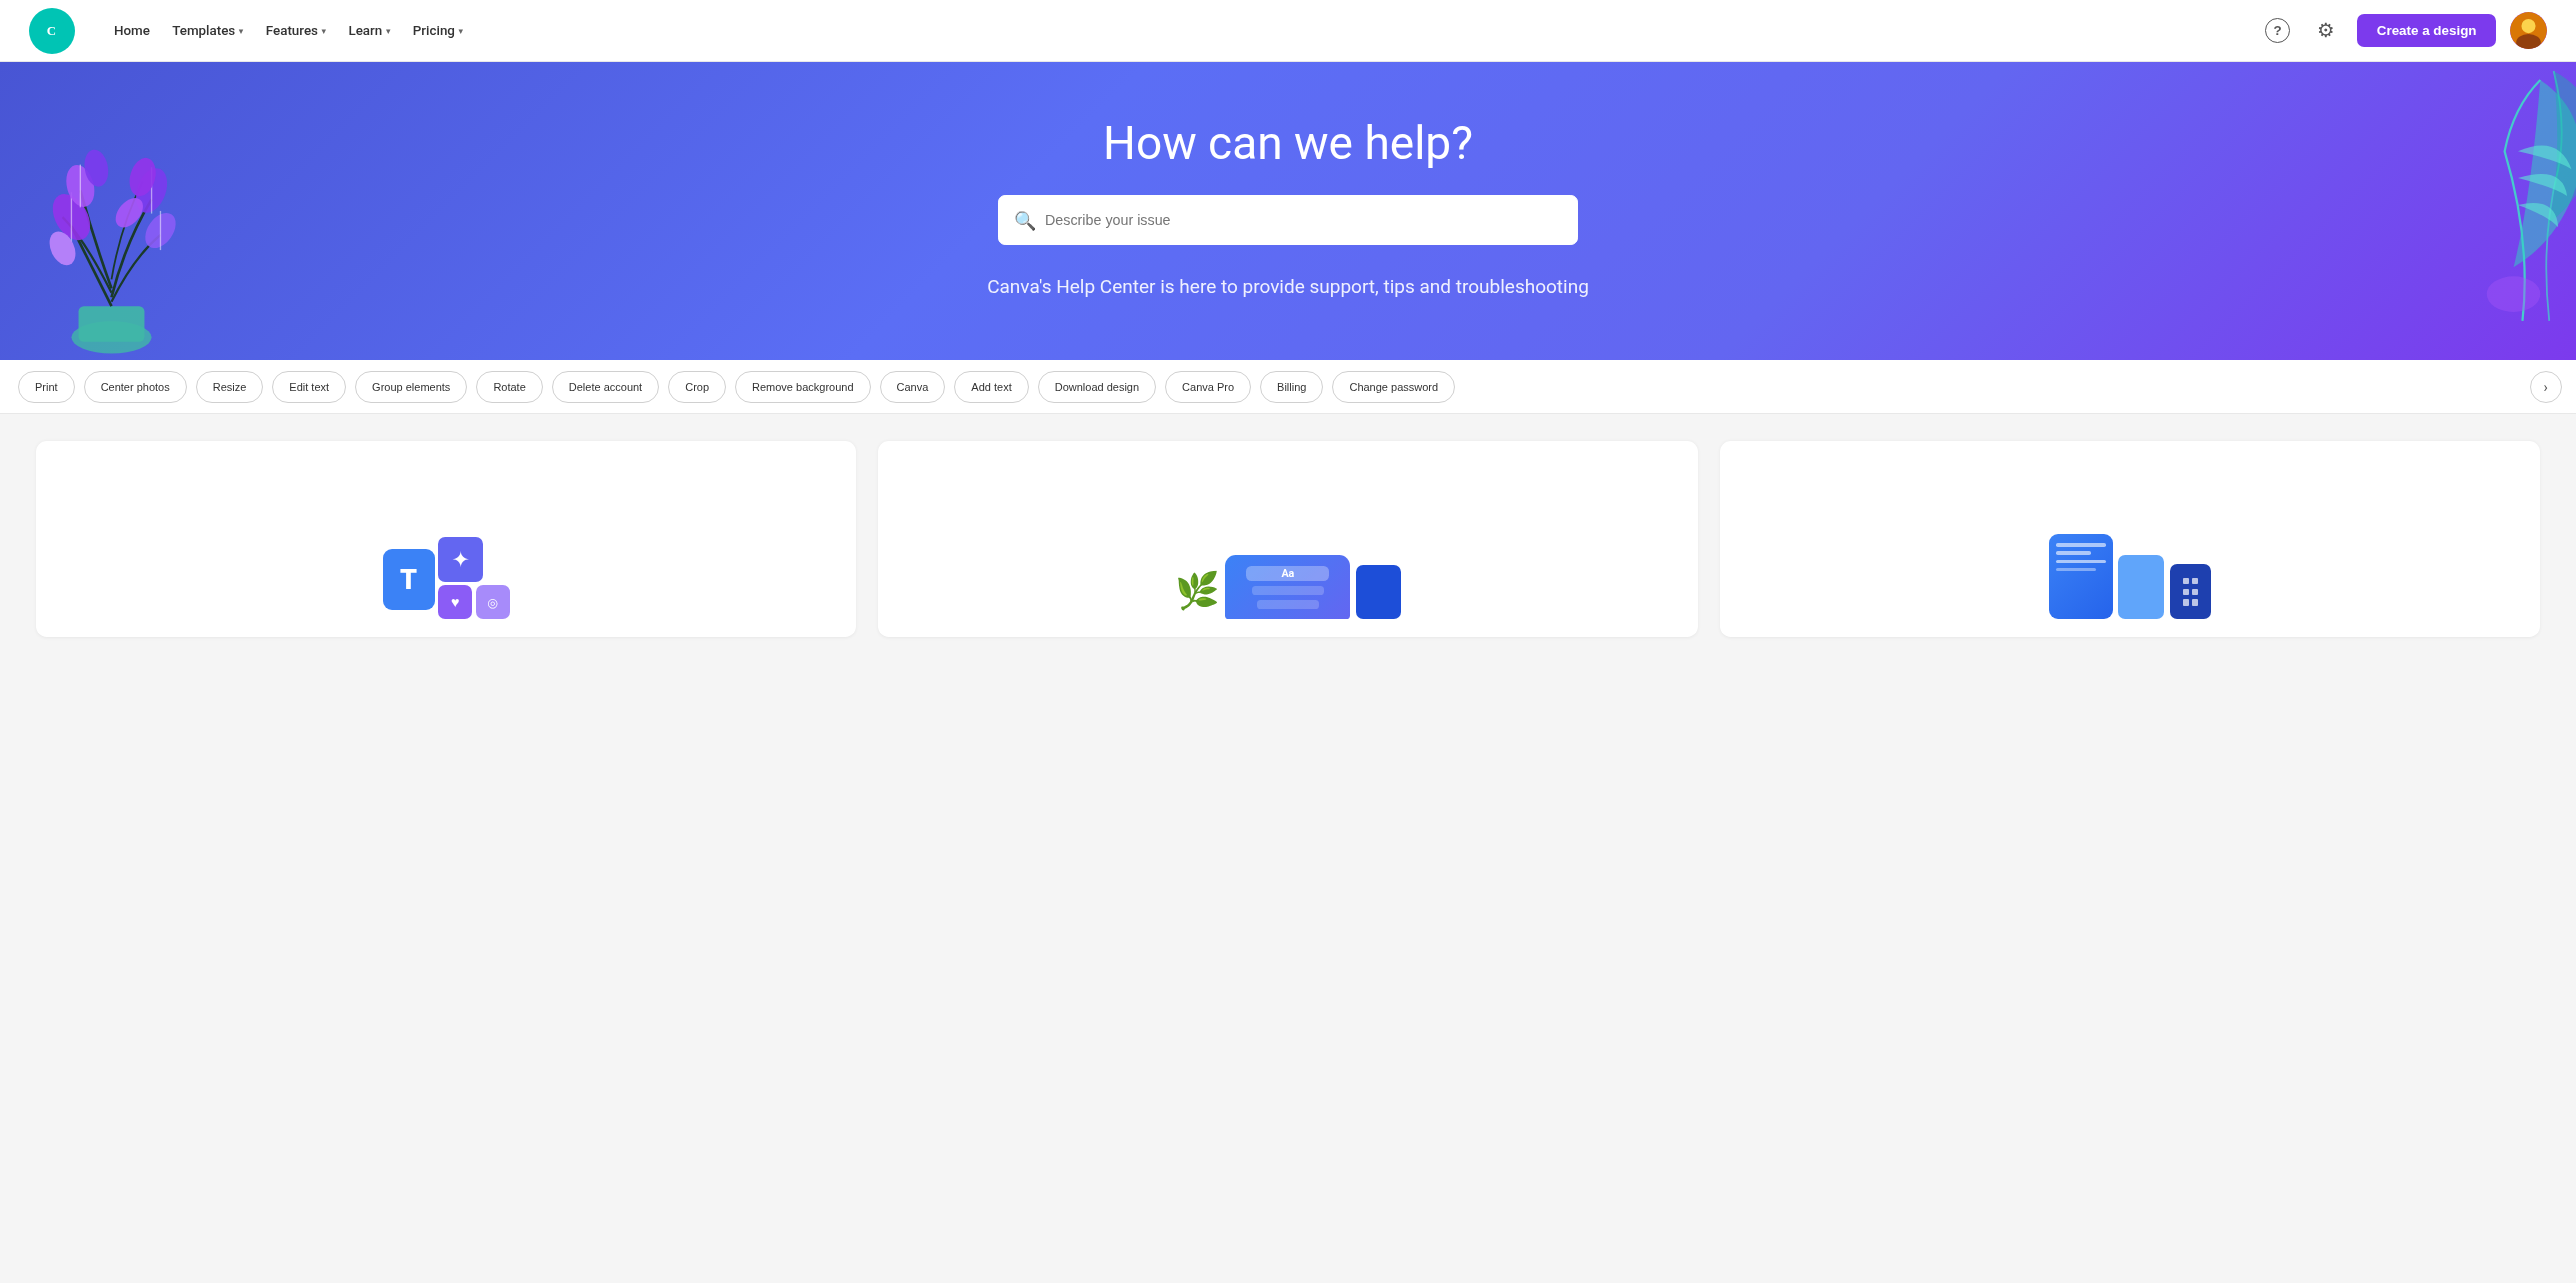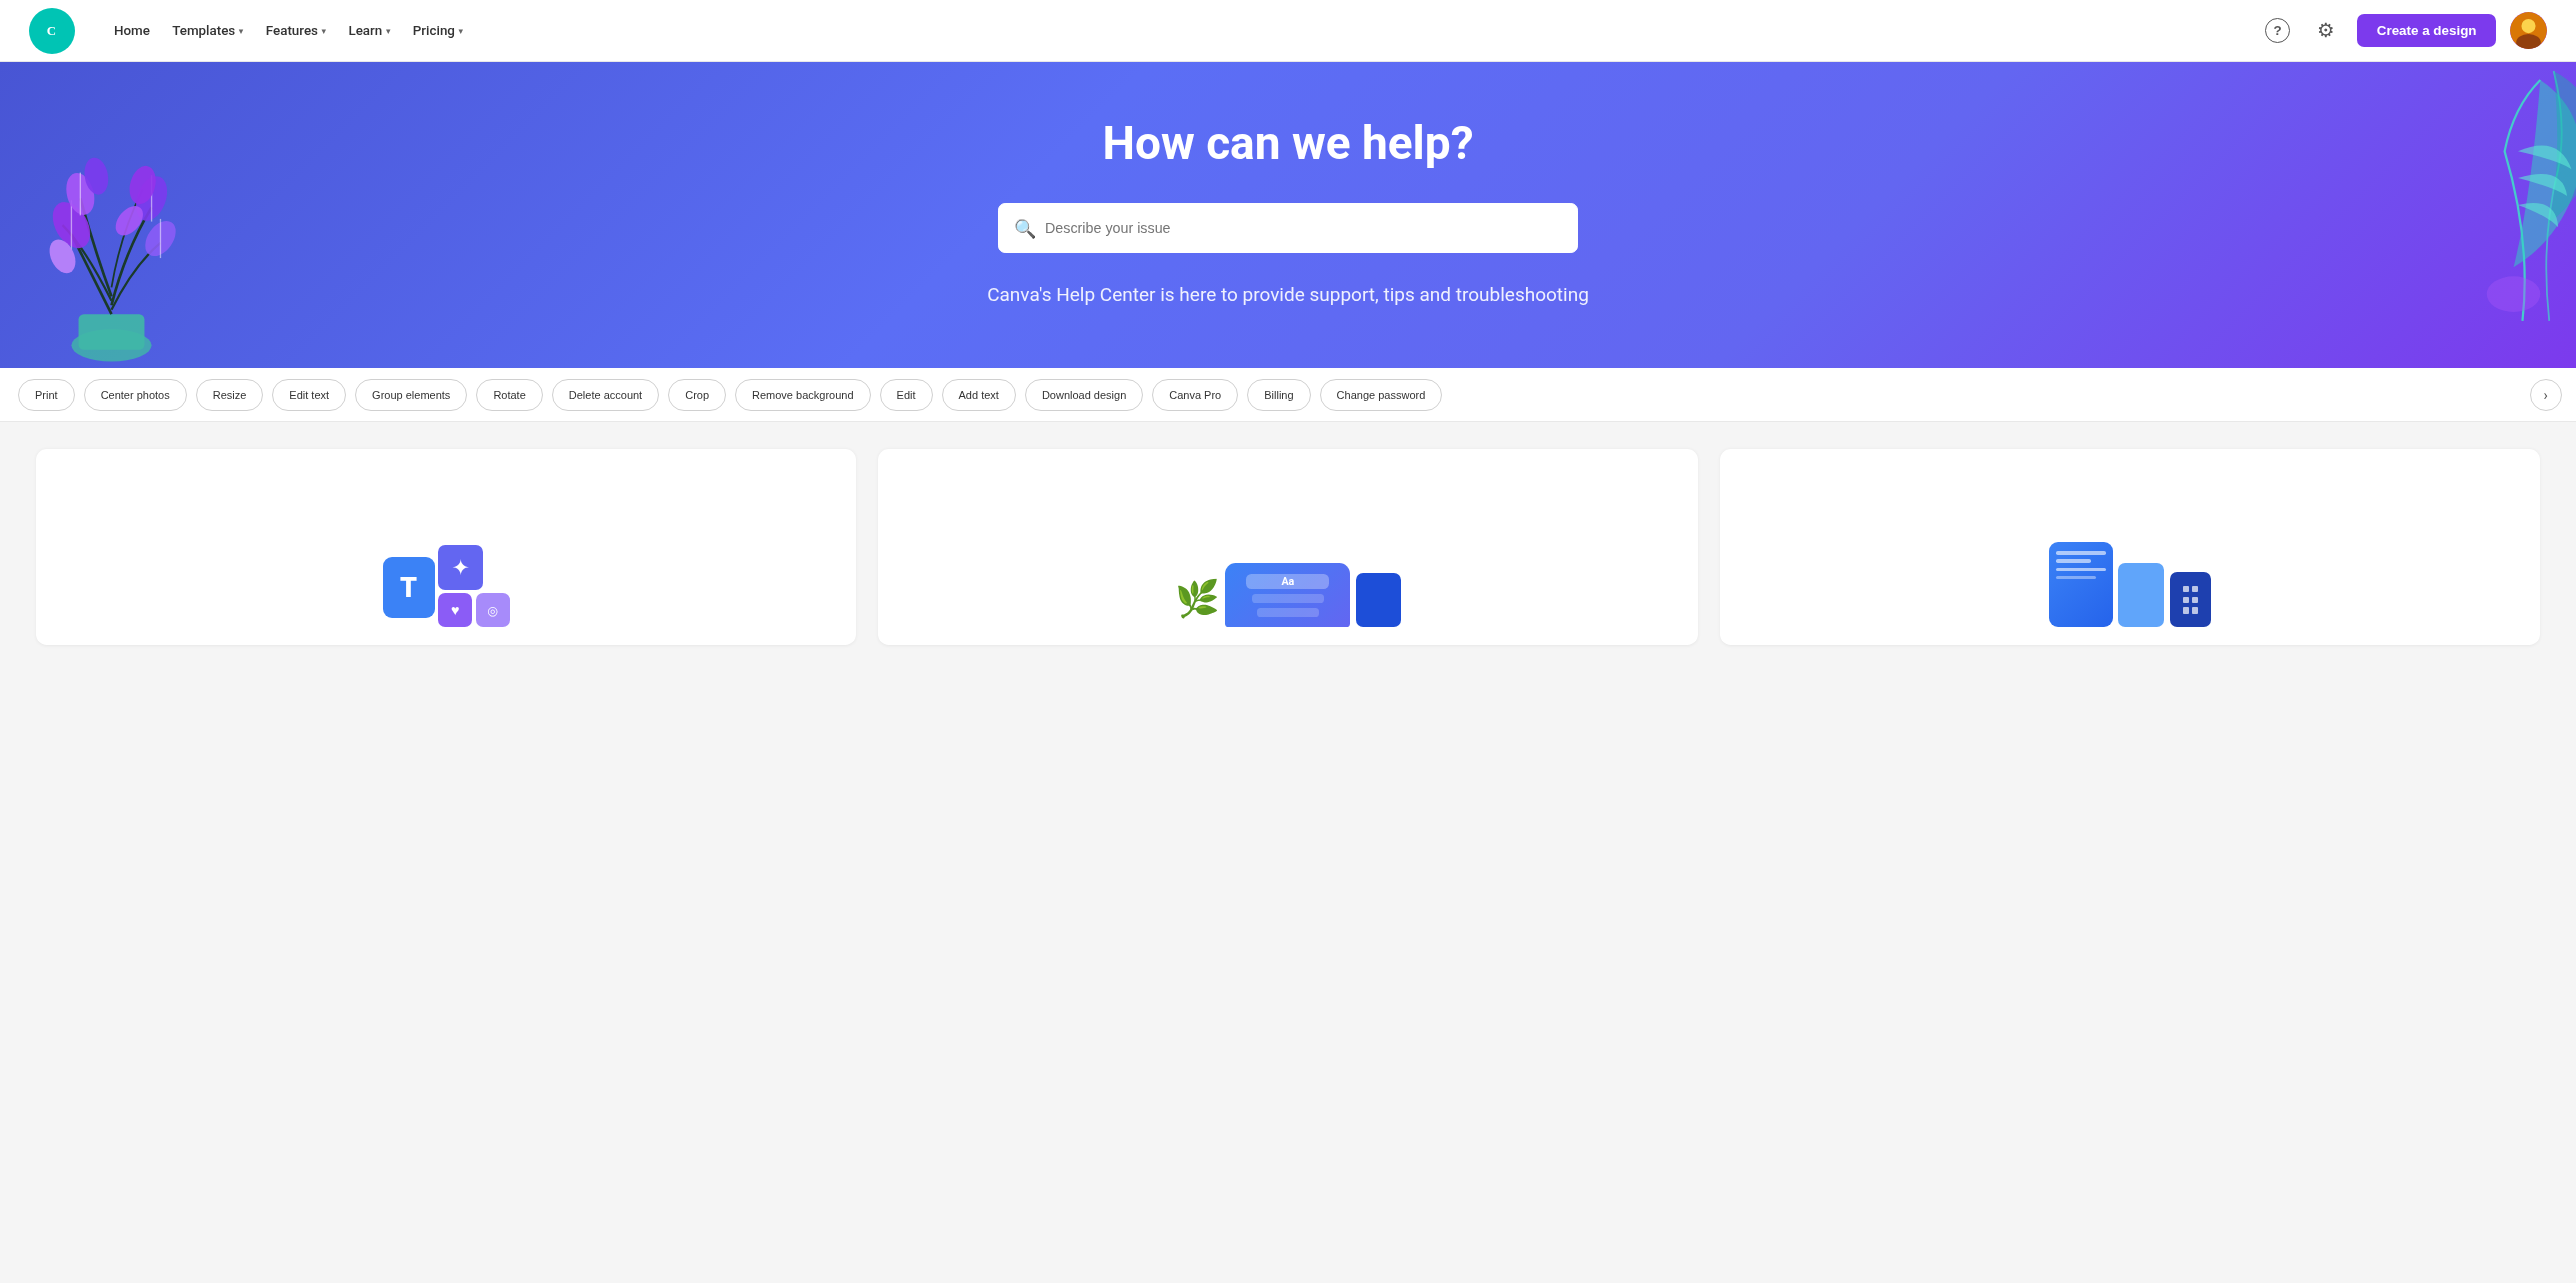--- a/index.html
+++ b/index.html
@@ -49,22 +49,22 @@
       font-size: 16px;
     }
 
     
     .hero {
       background: linear-gradient(135deg, #4855d4 0%, #5b6ef5 40%, #6366f1 70%, #7c3aed 100%);
       padding: 54px 36px 62px; position: relative; overflow: hidden;
       min-height: 263px; display: flex; flex-direction: column; align-items: center; justify-content: center;
     }
     .hero-title {
-      color: #fff; font-size: 46px; font-weight: 700; text-align: center;
-      margin-bottom: 33px; position: relative; z-index: 2;
+      color: #fff; font-size: 46px; font-weight: 400; text-align: center;
+      margin-bottom: 25px; position: relative; z-index: 2;
     }
     .hero-search-wrap {
       position: relative; width: 100%; max-width: 580px; z-index: 2;
     }
     .hero-search-icon {
       position: absolute; left: 16px; top: 50%; transform: translateY(-50%);
       font-size: 18px; color: #888;
     }
     .hero-search {
       width: 100%; padding: 16px 18px 16px 46px;
@@ -246,21 +246,21 @@
 
   <button class="quick-tag">Print</button>
       <button class="quick-tag">Center photos</button>
       <button class="quick-tag">Resize</button>
       <button class="quick-tag">Edit text</button>
       <button class="quick-tag">Group elements</button>
       <button class="quick-tag">Rotate</button>
       <button class="quick-tag">Delete account</button>
       <button class="quick-tag">Crop</button>
       <button class="quick-tag">Remove background</button>
-      <button class="quick-tag">Edit</button>
+      <button class="quick-tag">Canva</button>
       <button class="quick-tag">Add text</button>
       <button class="quick-tag">Download design</button>
       <button class="quick-tag">Canva Pro</button>
       <button class="quick-tag">Billing</button>
       <button class="quick-tag">Change password</button>
     </div>
   <div class="quick-arrow">›</div>
 </div>
 
 <div class="cards-section">

